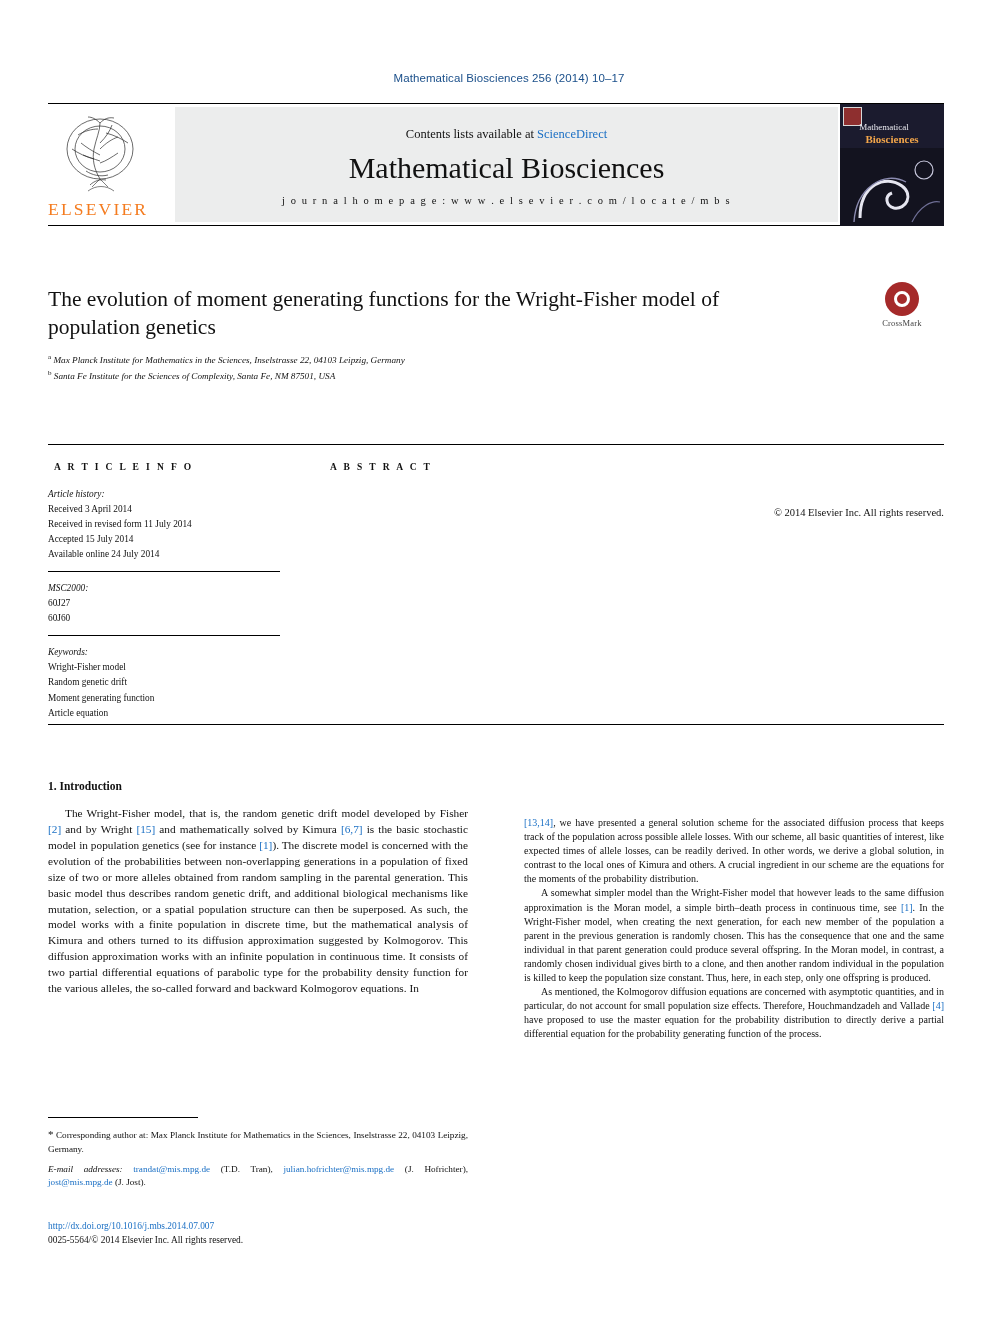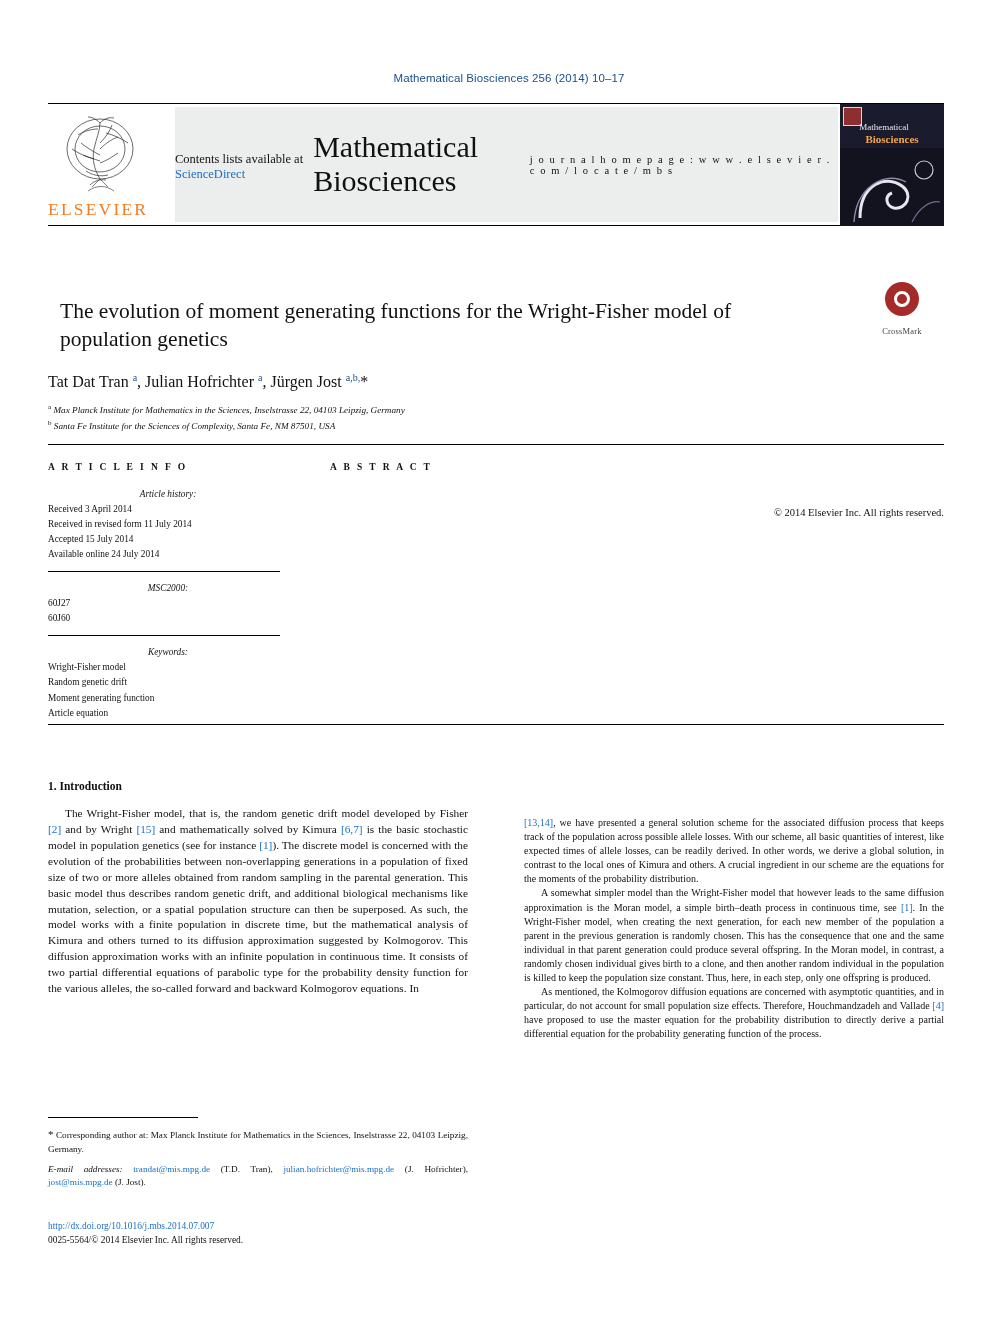--- a/index.html
+++ b/index.html
@@ -41,21 +41,21 @@
   }
   .tree-svg{margin-top:5px;}
   .elsevier-word{
     font-family:"Liberation Serif", serif;
     color:#f47c20;font-size:17.5px;letter-spacing:2.2px;
     margin-top:2px;
     font-weight:normal;
   }
   .center-box{
     flex:1;background:#eceded;margin:3px 2px 4px 2px;
-    display:flex;flex-direction:row;align-items:center;justify-content:center;
+    display:flex;flex-direction:column;align-items:center;justify-content:center;
     position:relative;
   }
   .contents-line{font-size:12.5px;color:#111;margin-top:4px;}
   .contents-line .sd{color:#1a6fc4;}
   .journal-title{
     font-size:30px;color:#111;margin:9px 0 10px 0;
     font-family:"Liberation Serif", serif;
   }
   .homepage{
     font-size:10.5px;letter-spacing:1.6px;color:#111;
@@ -76,62 +76,62 @@
   .cover-badge{
     position:absolute;top:3px;left:3px;width:17px;height:17px;background:#8e2f2f;
     border:1px solid #d8d8d8;
   }
   
   .title-wrap{
     position:absolute;left:48px;top:286px;width:896px;
   }
   h1.article-title{
     font-size:21.5px;font-weight:normal;line-height:1.28;
-    margin:12px;width:740px;color:#111;
+    margin:0;width:740px;color:#111;
     font-family:"Liberation Serif", serif;
   }
   .crossmark{
     position:absolute;right:8px;top:-4px;width:68px;height:56px;
     text-align:center;
   }
   .cm-circle{
     width:34px;height:34px;border-radius:50%;
     background:#a52a2a;margin:0 auto;position:relative;
   }
   .cm-circle:after{
     content:"";position:absolute;left:9px;top:9px;width:16px;height:16px;
     border-radius:50%;border:3px solid #fff;box-sizing:border-box;
   }
-  .cm-label{font-size:8.5px;color:#444;margin-top:10px;letter-spacing:.2px;}
+  .cm-label{font-size:8.5px;color:#444;margin-top:2px;letter-spacing:.2px;}
   .authors{
     margin-top:19px;font-size:16px;color:#111;
   }
   .authors sup{font-size:10px;color:#1a4f8a;}
   .star{color:#111;}
   .affil{
     margin-top:11px;font-size:9.2px;line-height:1.5;color:#111;
   }
   .affil sup{font-size:7px;}
   
   .rule{
     position:absolute;left:48px;width:896px;height:1px;background:#000;
   }
   .info-head{
-    position:absolute;left:48px;top:462px;
+    position:absolute;left:54px;top:462px;
     font-size:9.5px;letter-spacing:2.4px;font-weight:bold;color:#111;
   }
   .abs-head{
     position:absolute;left:330px;top:462px;
     font-size:9.5px;letter-spacing:2.4px;font-weight:bold;color:#111;text-align:right;
   }
   .info-col{
     position:absolute;left:48px;top:487px;width:240px;
     font-size:9.3px;line-height:1.62;color:#111;
   }
-  .info-col .it{font-style:italic;text-align:center;}
+  .info-col .it{font-style:italic;}
   .info-sep{
     width:232px;height:1px;background:#000;margin:9px 0 9px 0;
   }
   .abs-col{
     position:absolute;left:330px;top:487px;width:614px;
     font-size:11.2px;line-height:1.45;color:#111;text-align:justify;
   }
   .abs-copy{
     text-align:right;margin-top:18px;font-size:10.5px;
   }
@@ -227,21 +227,20 @@
       </div>
     </div>
   </div>
 
   <div class="title-wrap">
     <h1 class="article-title">The evolution of moment generating functions for the Wright-Fisher model of population genetics</h1>
     <div class="crossmark">
       <div class="cm-circle"></div>
       <div class="cm-label">CrossMark</div>
     </div>
-    <div class="authors">Tat Dat Tran <sup>a</sup>, Julian Hofrichter <sup>a</sup>, Jürgen Jost <sup>a,b,</sup><span class="star">*</span></div>
     <div class="affil">
       <div><sup>a</sup> <span style="font-style:italic">Max Planck Institute for Mathematics in the Sciences, Inselstrasse 22, 04103 Leipzig, Germany</span></div>
       <div><sup>b</sup> <span style="font-style:italic">Santa Fe Institute for the Sciences of Complexity, Santa Fe, NM 87501, USA</span></div>
     </div>
   </div>
 
   <div class="rule" style="top:444px"></div>
   <div class="rule" style="top:724px"></div>
 
   <div class="info-head">A R T I C L E    I N F O</div>

